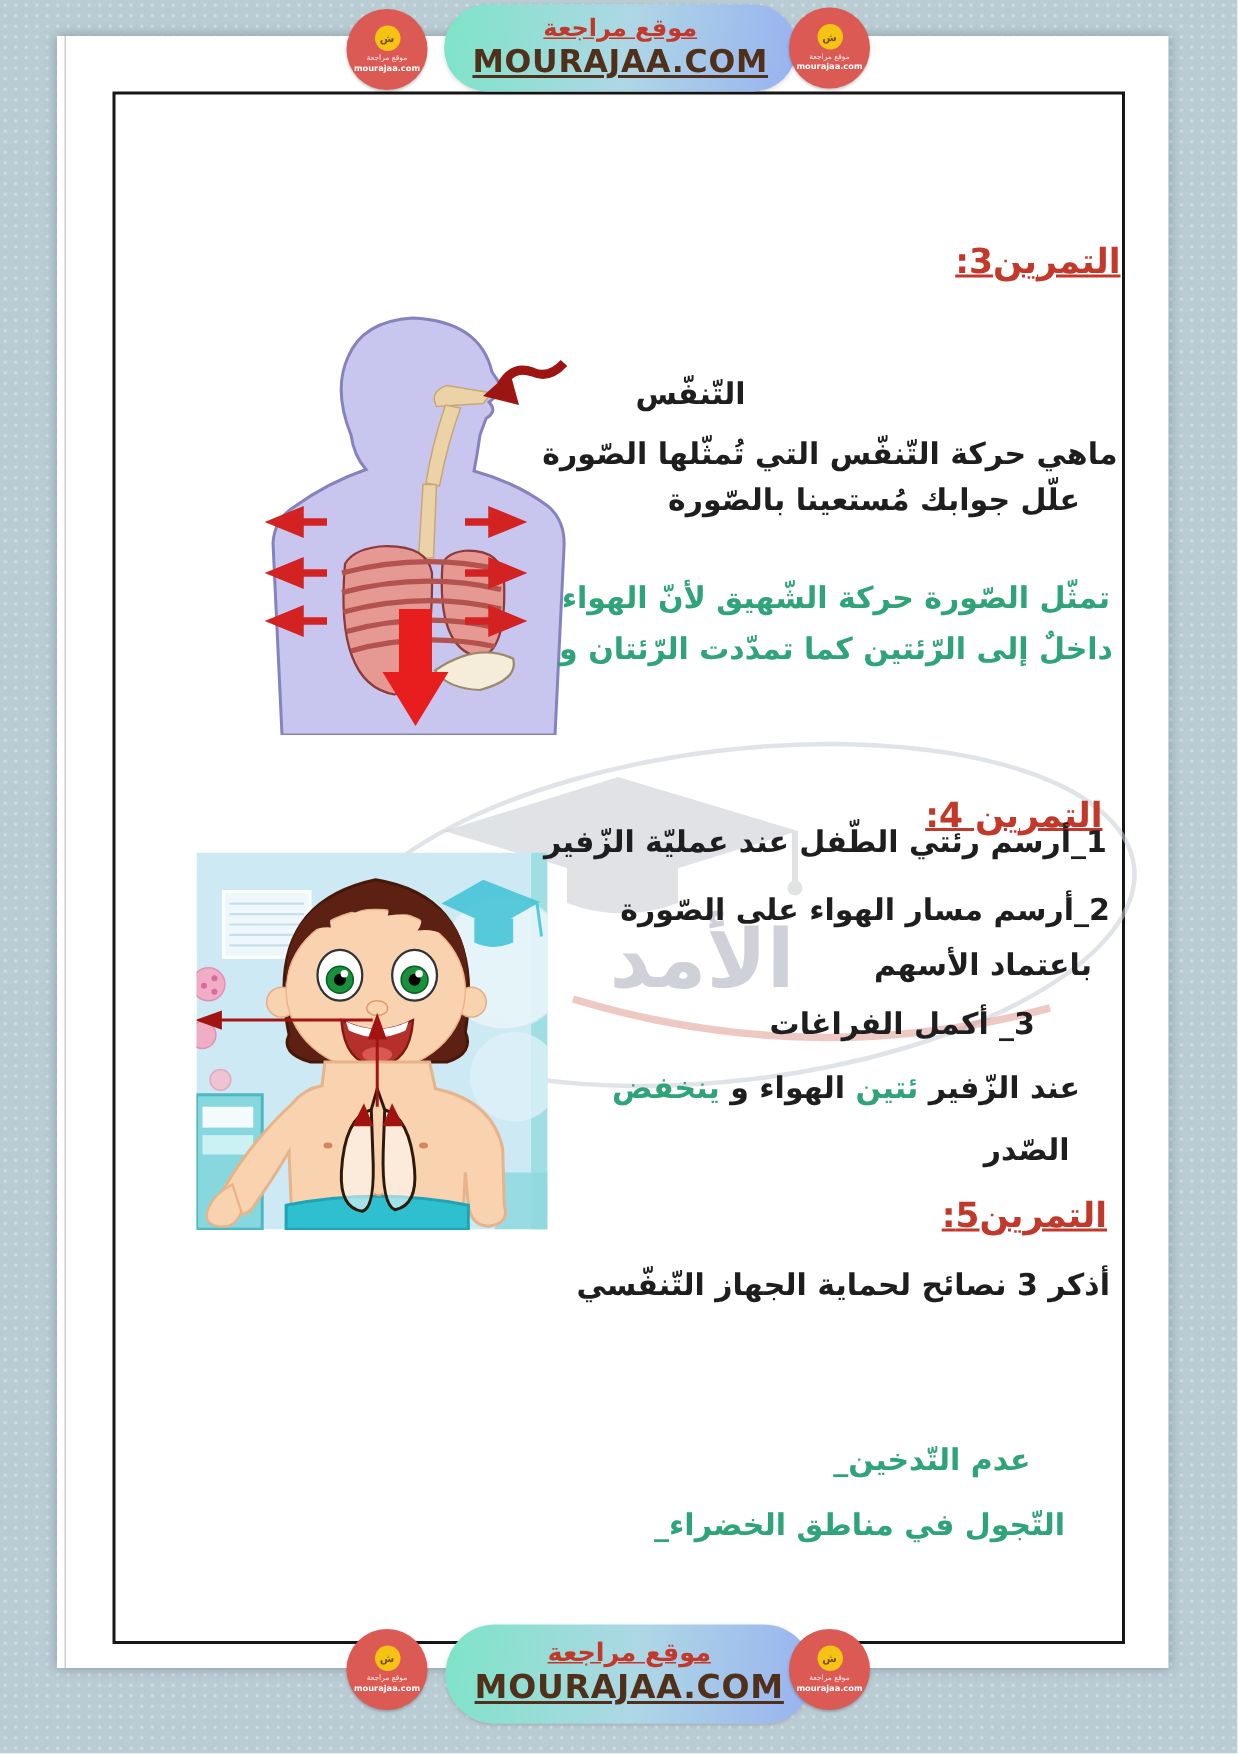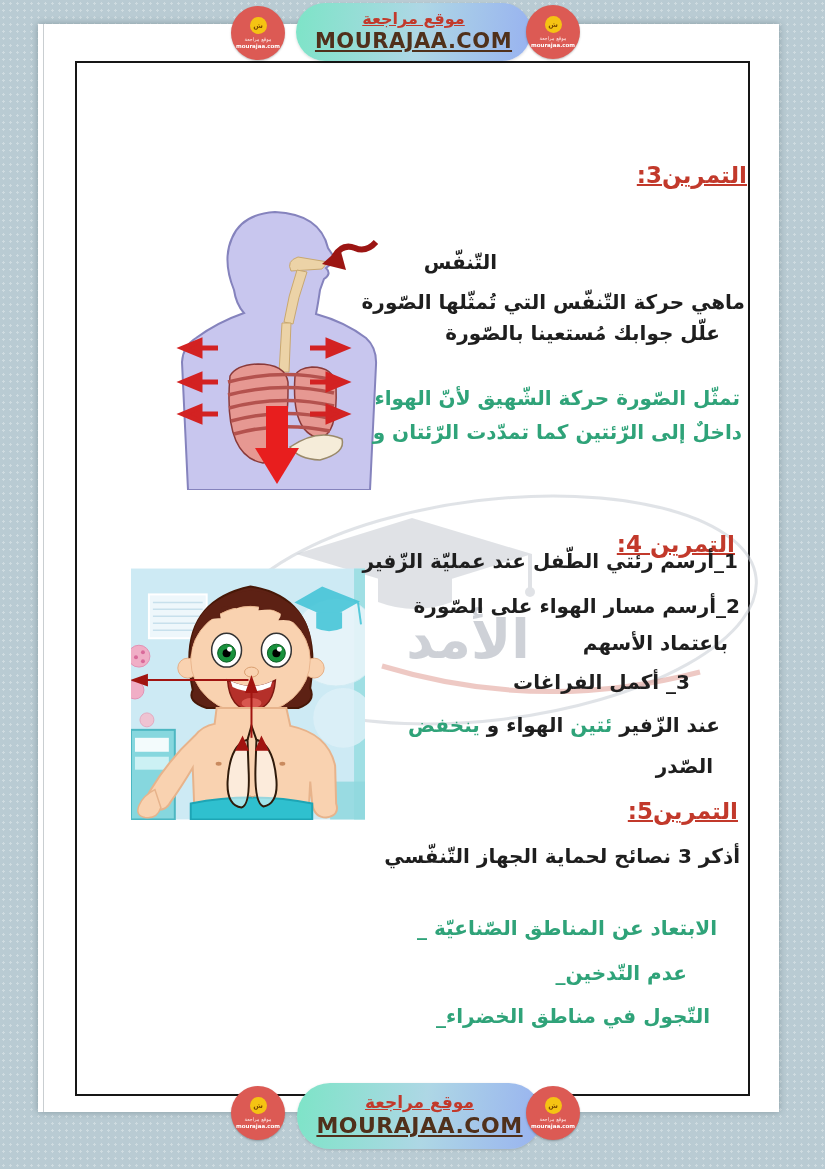--- a/index.html
+++ b/index.html
@@ -243,21 +243,20 @@
   <div class="t h-red" style="top:502px;right:90px;margin-top:28px;" dir="rtl">التمرين 4:</div>
   <div class="t" style="top:548px;right:87px;" dir="rtl">1_أرسم رئتي الطّفل عند عمليّة الزّفير</div>
   <div class="t" style="top:593px;right:85px;" dir="rtl">2_أرسم مسار الهواء  على الصّورة</div>
   <div class="t" style="top:630px;right:97px;" dir="rtl">باعتماد الأسهم</div>
   <div class="t" style="top:669px;right:135px;" dir="rtl">3_ أكمل الفراغات</div>
   <div class="t" style="top:712px;right:105px;" dir="rtl"><span>عند الزّفير </span><span class="green">ئتين</span><span> الهواء و </span><span class="green">ينخفض</span></div>
   <div class="t" style="top:753px;right:112px;" dir="rtl">الصّدر</div>
 
   <div class="t h-red" style="top:797px;right:87px;" dir="rtl">التمرين5:</div>
   <div class="t" style="top:843px;right:85px;" dir="rtl">أذكر 3 نصائح لحماية الجهاز التّنفّسي</div>
-  <div class="t green" style="top:891px;right:108px;" dir="rtl">الابتعاد عن المناطق الصّناعيّة _</div>
   <div class="t green" style="top:936px;right:138px;" dir="rtl">عدم التّدخين_</div>
   <div class="t green" style="top:979px;right:115px;" dir="rtl">التّجول في مناطق الخضراء_</div>
 
   <div class="pill pill-bottom">
     <span class="ar">موقع مراجعة</span>
     <span class="en">MOURAJAA.COM</span>
   </div>
   <div class="badge" style="left:231px;top:1086px;">
     <span class="coin">ش</span>
     <span class="t1">موقع مراجعة</span>

